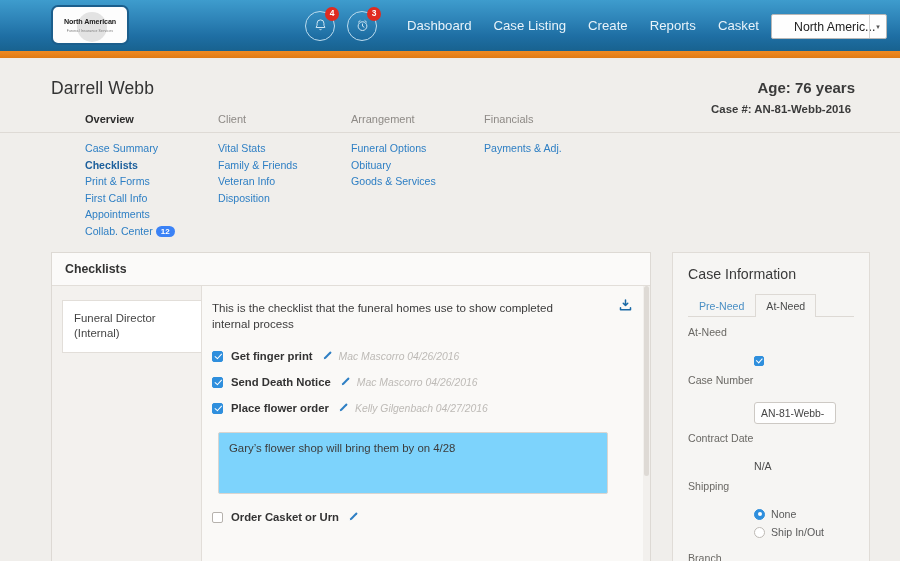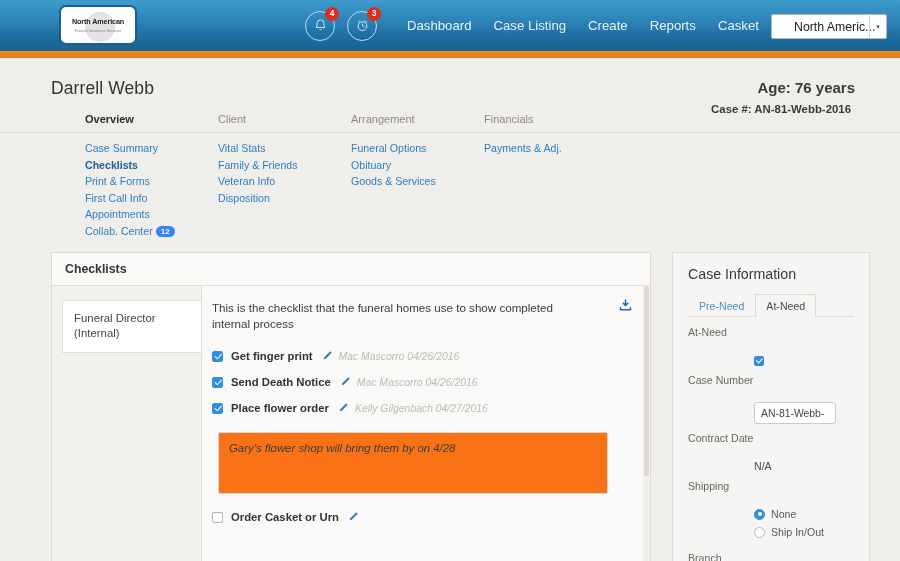--- a/index.html
+++ b/index.html
@@ -23,21 +23,20 @@
   }
   .logo-box {
     position: absolute; left: 51px; top: 5px;
     width: 78px; height: 40px;
     background: #fdfdfd;
     border: 2px solid #1b5e8c;
     border-radius: 7px;
     display: flex; flex-direction: column;
     align-items: center; justify-content: center;
     overflow: hidden;
-    margin-left: 8px;
   }
   .logo-mark {
     position: absolute; width: 30px; height: 30px;
     border-radius: 50%;
     background: #e3e3e3;
     left: 24px; top: 5px;
   }
   .logo-t1 {
     position: relative; z-index: 2;
     font-size: 7.2px; font-weight: bold; color: #222;
@@ -226,27 +225,26 @@
   }
   .cl-label { font-weight: bold; color: #333; white-space: nowrap; }
   .pencil { margin: 0 0 0 9px; cursor: pointer; flex: none; }
   .cl-meta {
     margin-left: 6px; font-size: 10.4px; color: #bdbab6;
     font-style: italic; white-space: nowrap;
   }
   .cl-note {
     width: 390px; height: 62px;
     border: 1px solid #d9d5d0; border-radius: 2px;
-    background: #f97316;
+    background: #7dd3fc;
     font-family: "Liberation Sans", sans-serif;
     font-size: 11.4px; color: #3c3c3c;
     padding: 9px 10px;
     resize: none;
     margin: 4px 0 13px 6px;
-    font-style: italic;
   }
   .panel-scroll {
     position: absolute;
     right: 0; top: 0; width: 7px; height: 100%;
     background: #f2f0ed;
   }
   .panel-scroll i {
     display: block; position: absolute;
     left: 1px; top: 0; width: 5px; height: 190px;
     background: #dedad5; border-radius: 3px;

